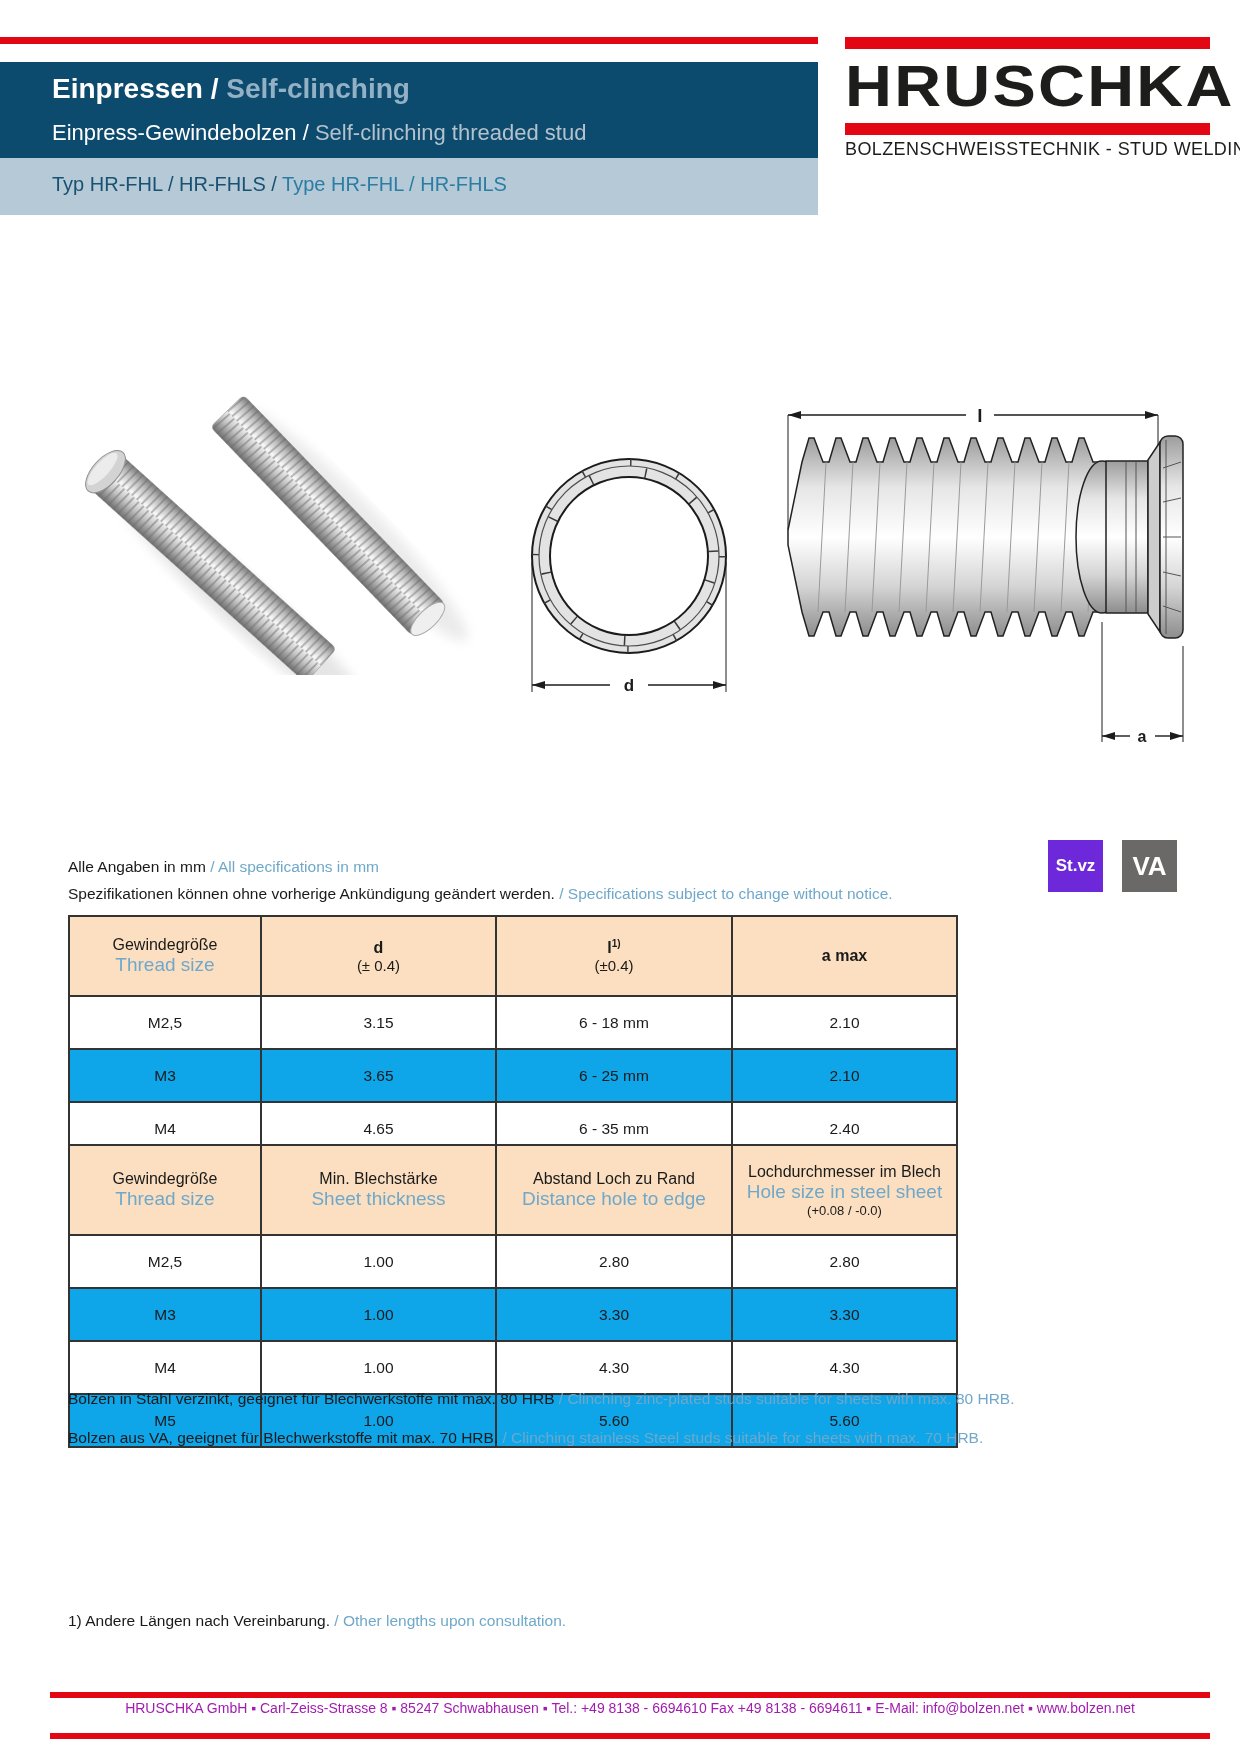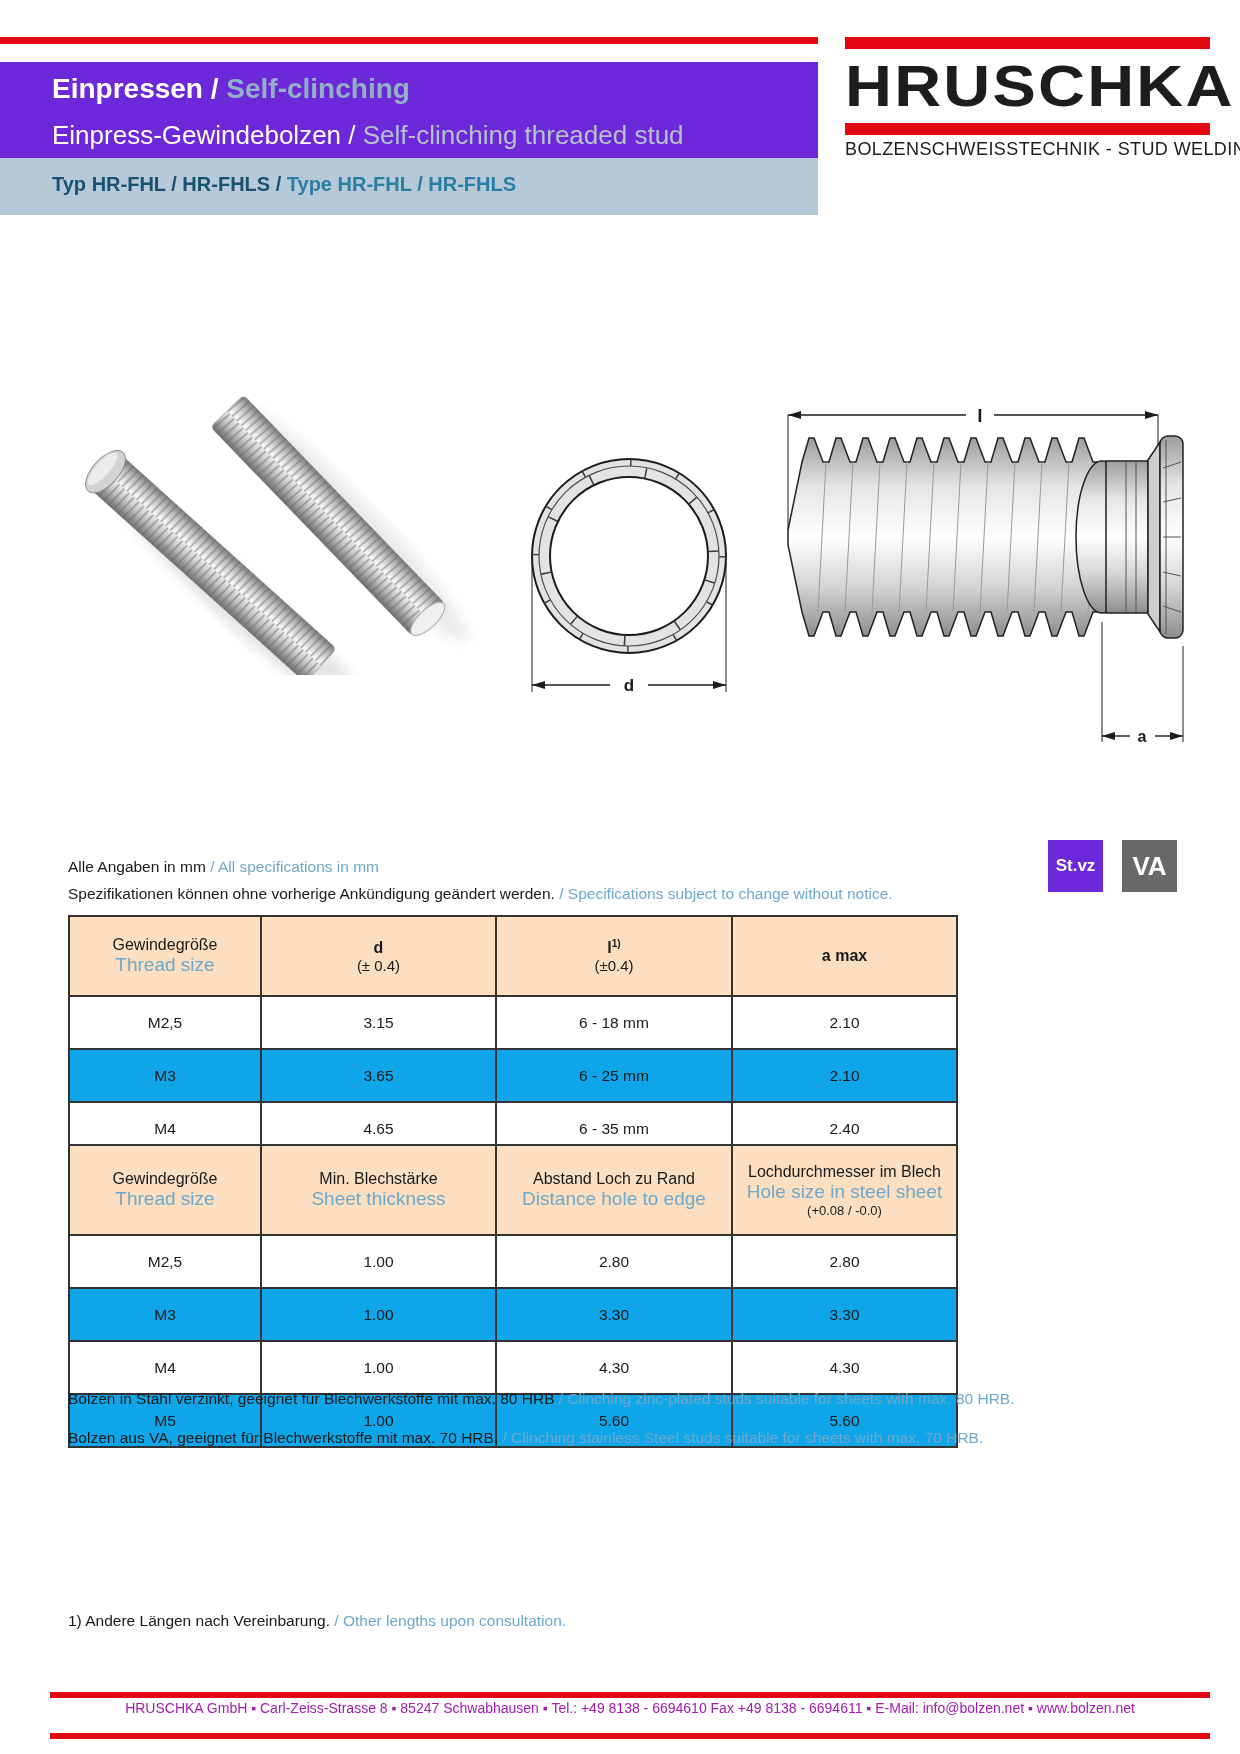--- a/index.html
+++ b/index.html
@@ -2,25 +2,25 @@
 <html><head>
 <meta charset="utf-8">
 <style>
   html,body{margin:0;padding:0;background:#e9e9e9;}
   .page{position:relative;width:1240px;height:1754px;background:#ffffff;margin:0 auto;
         font-family:"Liberation Sans",sans-serif;overflow:hidden;}
   .abs{position:absolute;}
 
   
   .red-bar{background:#e30613;}
-  .hdr-blue{left:0;top:62px;width:818px;height:96px;background:#6d28d9;}
+  .hdr-blue{left:0;top:62px;width:818px;height:96px;background:#0c4a6e;}
   .hdr-title{left:52px;top:73px;font-size:28px;font-weight:bold;white-space:nowrap;}
-  .hdr-sub{left:52px;top:122px;font-size:26px;white-space:nowrap;}
+  .hdr-sub{left:52px;top:122px;font-size:22px;white-space:nowrap;}
   .hdr-band{left:0;top:158px;width:818px;height:57px;background:#b6c9d7;}
-  .hdr-type{left:52px;top:173px;font-size:20px;font-weight:bold;white-space:nowrap;}
+  .hdr-type{left:52px;top:173px;font-size:20px;font-weight:normal;white-space:nowrap;}
   .t-white{color:#ffffff;}
   .t-ltblue{color:#93b1c4;}
   .t-grey{color:#b3c2cc;}
   .t-dark{color:#185273;}
   .t-teal{color:#2b7da4;}
 
   
   .logo{left:845px;top:37px;width:365px;}
   .logo-bar{width:365px;height:12px;background:#e30613;}
   .logo-name{font-size:58px;font-weight:bold;color:#1d1d1b;letter-spacing:2px;

